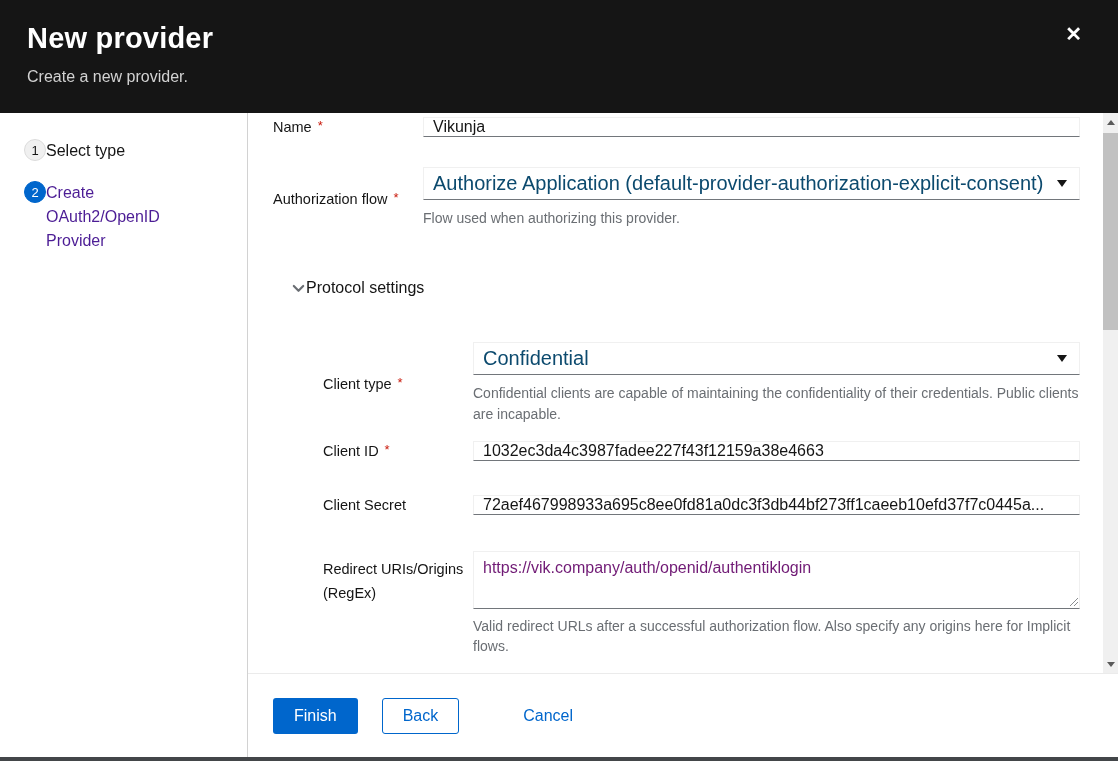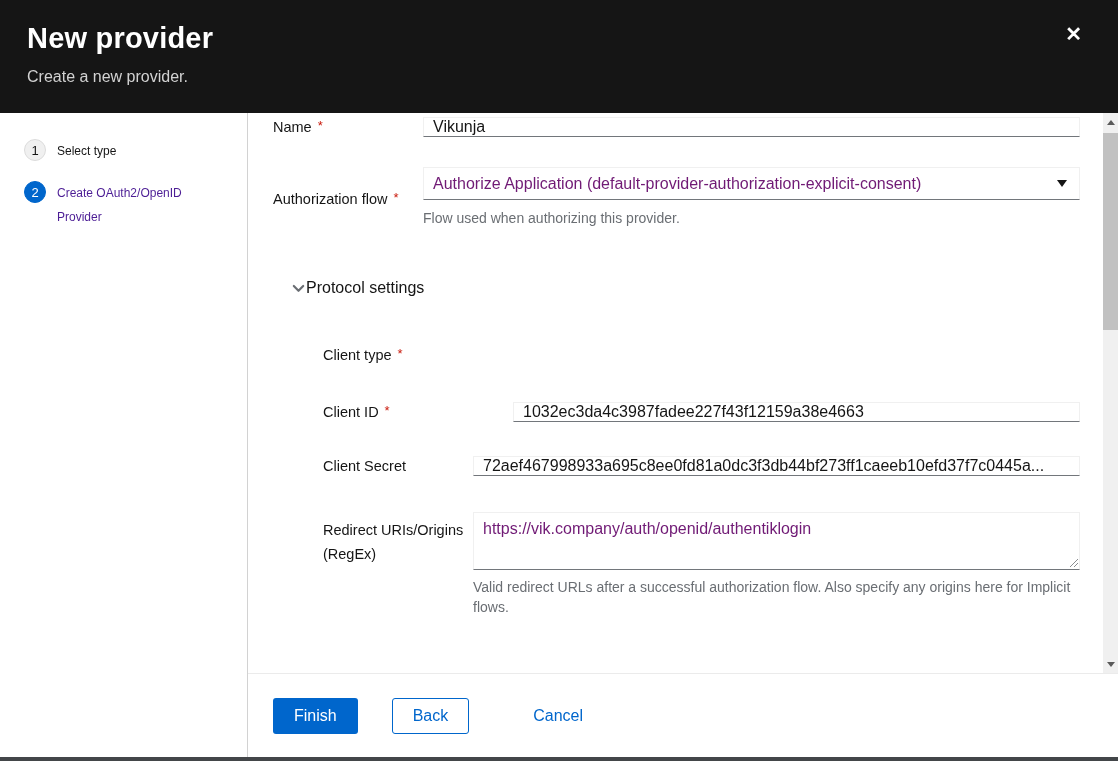--- a/index.html
+++ b/index.html
@@ -13,70 +13,70 @@
   .modal-subtitle { color:#d2d2d2; font-size:16px; margin-top:13px; }
   .close-btn { position:absolute; top:24px; right:36px; background:none; border:none; color:#fff; font-size:20px; font-weight:700; cursor:pointer; line-height:1; font-family:"Liberation Sans",sans-serif; }
 
   
   .modal-main { flex:1 1 auto; display:flex; min-height:0; }
   .wizard-nav { width:248px; flex:0 0 auto; border-right:1px solid #d2d2d2; background:#fff; padding:26px 10px 0 24px; }
   .step { display:flex; align-items:flex-start; cursor:pointer; }
   .step + .step { margin-top:18px; }
   .step-num { flex:0 0 auto; width:22px; height:22px; border-radius:50%; background:#f0f0f0; border:1px solid #dcdcdc; color:#151515; font-size:13px; display:flex; align-items:center; justify-content:center; }
   .step.active .step-num { background:#0066cc; border-color:#0066cc; color:#fff; }
-  .step-label { margin-left:11px; font-size:12px; line-height:24px; color:#151515; padding-top:0px; max-width:130px; }
+  .step-label { font-size:16px; line-height:24px; color:#151515; padding-top:0px; max-width:130px; }
   .step.active .step-label { color:#4c1d95; }
 
   .right-pane { flex:1 1 auto; display:flex; flex-direction:column; min-width:0; }
   .form-area { position:relative; flex:1 1 auto; overflow:hidden; background:#fff; }
 
   
   .frow { display:grid; grid-template-columns:150px 1fr; padding:0 38px 0 25px; align-items:center; }
   .frow.top-align { align-items:start; }
   .nested .frow { padding-left:75px; }
   .flabel { font-size:14.5px; font-weight:400; color:#151515; line-height:24px; }
   .req { color:#c9190b; margin-left:6px; font-size:13px; vertical-align:2px; }
   .pf-input { width:100%; height:20px; border:1px solid #f0f0f0; border-bottom:1px solid #72767b; background:#fff; font-family:"Liberation Sans",sans-serif; font-size:16px; color:#151515; padding:0 9px; outline:none; text-overflow:ellipsis; }
   .pf-select { width:100%; height:33px; border:1px solid #f0f0f0; border-bottom:1px solid #72767b; background:#fff; display:flex; align-items:center; justify-content:space-between; padding:0 12px 0 9px; cursor:pointer; }
-  .pf-select-text { font-size:16px; color:#701a75; white-space:nowrap; overflow:hidden; text-overflow:ellipsis; }
+  .pf-select-text { font-size:20px; color:#0c4a6e; white-space:nowrap; overflow:hidden; text-overflow:ellipsis; }
   .caret { width:0; height:0; border-left:5px solid transparent; border-right:5px solid transparent; border-top:7px solid #151515; flex:0 0 auto; margin-left:10px; }
   .help { grid-column:2; font-size:14px; color:#6a6e73; margin-top:8px; line-height:21px; }
   .ta-wrap { position:relative; }
   .pf-textarea { width:100%; height:58px; border:1px solid #f0f0f0; border-bottom:1px solid #72767b; background:#fff; font-family:"Liberation Sans",sans-serif; font-size:16px; color:#701a75; padding:7px 9px; resize:none; outline:none; display:block; }
   .resize-grip { position:absolute; right:2px; bottom:3px; width:10px; height:10px; background:repeating-linear-gradient(135deg, transparent 0 2px, #8a8d90 2px 3px); clip-path:polygon(100% 0, 0 100%, 100% 100%); pointer-events:none; }
 
   
   .section-head { display:flex; align-items:center; padding-left:43px; margin-top:47px; height:24px; cursor:pointer; }
   .section-head .chev { display:flex; align-items:center; }
   .section-label { font-size:16px; color:#151515; }
 
   
   .row-name { margin-top:1px; }
   .row-auth { margin-top:28px; }
   .row-clienttype { margin-top:42px; }
-  .row-clientid { margin-top:32px;gap:40px; }
+  .row-clientid { margin-top:13px; }
   .row-secret { margin-top:30px; }
   .row-redirect { margin-top:34px; }
   .row-redirect .flabel { padding-top:6px; }
   .row-redirect .help { margin-top:7px; line-height:20px; }
 
   
   .scrollbar { position:absolute; top:0; right:0; bottom:0; width:15px; background:#f0f0f0; }
   .sb-btn { position:absolute; left:0; width:15px; height:18px; display:flex; align-items:center; justify-content:center; cursor:pointer; }
   .sb-btn.up { top:0; }
   .sb-btn.down { bottom:0; }
   .tri-up { width:0; height:0; border-left:4px solid transparent; border-right:4px solid transparent; border-bottom:5px solid #5a5a5a; }
   .tri-down { width:0; height:0; border-left:4px solid transparent; border-right:4px solid transparent; border-top:5px solid #5a5a5a; }
   .sb-thumb { position:absolute; left:0; width:15px; top:20px; height:197px; background:#c1c1c1; cursor:grab; }
 
   
   .modal-footer { flex:0 0 auto; height:84px; border-top:1px solid #ebebeb; background:#fff; display:flex; align-items:center; padding-left:25px; }
   .btn { font-family:"Liberation Sans",sans-serif; font-size:16px; border-radius:3px; cursor:pointer; }
   .btn-primary { background:#0066cc; color:#fff; border:none; padding:9px 21px; }
-  .btn-secondary { background:#fff; color:#0066cc; border:1px solid #0066cc; padding:8px 20px; margin-left:34px; }
+  .btn-secondary { background:#fff; color:#0066cc; border:1px solid #0066cc; padding:8px 20px; margin-left:24px; }
   .btn-link { background:none; border:none; color:#0066cc; padding:9px 4px; margin-left:60px; }
 
   
   .bottom-strip { flex:0 0 auto; height:4px; background:#434649; }
 </style>
 </head>
 <body>
 
 <div class="app">
 
@@ -130,20 +130,27 @@
           </span>
           <span class="section-label">Protocol settings</span>
         </div>
 
         <div class="nested">
 
           <div class="frow row-clienttype">
             <label class="flabel">
               <span>Client type</span><span class="req">*</span>
             </label>
+            <div>
+              <div class="pf-select">
+                <span class="pf-select-text">Confidential</span>
+                <span class="caret"></span>
+              </div>
+              <p class="help">Confidential clients are capable of maintaining the confidentiality of their credentials. Public clients are incapable.</p>
+            </div>
           </div>
 
           <div class="frow row-clientid">
             <label class="flabel">
               <span>Client ID</span><span class="req">*</span>
             </label>
             <input class="pf-input" type="text" value="1032ec3da4c3987fadee227f43f12159a38e4663" style="">
           </div>
 
           <div class="frow row-secret">

